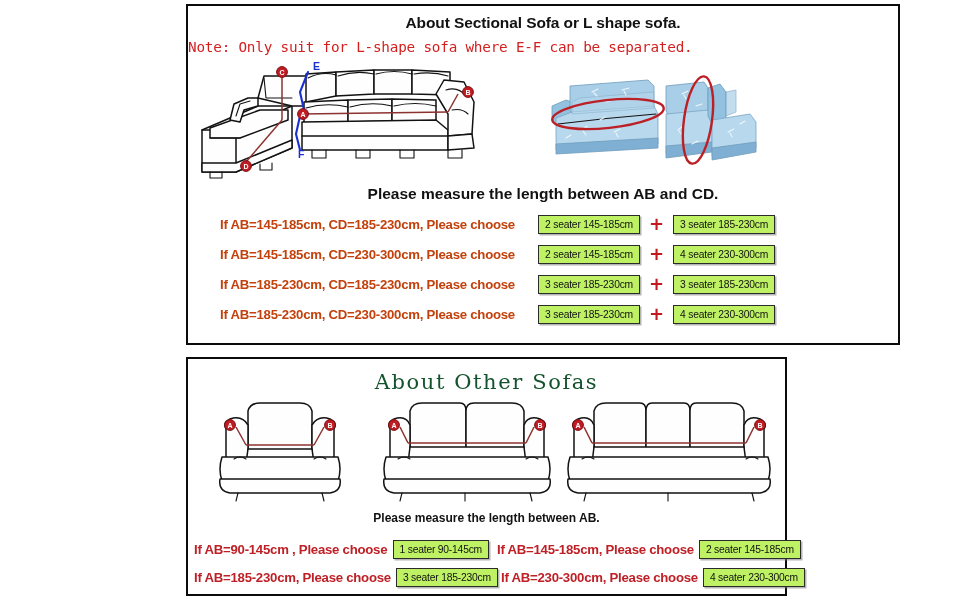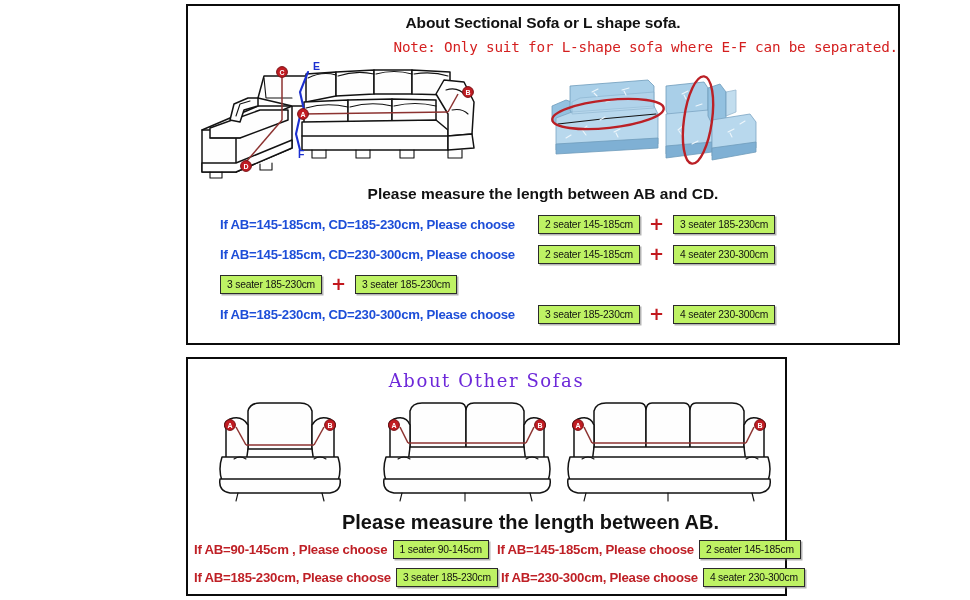--- a/index.html
+++ b/index.html
@@ -24,54 +24,53 @@
     font-weight: bold;
     color: #121212;
     font-family: "Liberation Sans", sans-serif;
   }
   #sectional-title {
     position:absolute; left:0; top:8px; width:100%;
     font-size: 15.5px; letter-spacing: -0.1px;
   }
   #sectional-note {
     position:absolute; left:0; top:33px; width:100%;
-    text-align:right;
+    text-align:left;
     font-family: "DejaVu Sans Mono", monospace;
     font-size: 14.3px;
     color: #d41f1f;
     letter-spacing: -0.2px;
     white-space: nowrap;
   }
   #measure-ab-cd {
     position:absolute; left:0; top:179px; width:100%;
     font-size: 15.5px;
   }
   #other-title {
     position:absolute; left:0; top:11px; width:100%;
     text-align:center;
     font-family: "DejaVu Serif", serif;
-    font-size: 18px; font-weight: normal; color:#6d28d9;
+    font-size: 21px; font-weight: normal; color:#14532d;
     letter-spacing: 1.6px;
   }
   #measure-ab {
     position:absolute; left:0; top:152px; width:100%;
-    font-size: 20px;
-    margin-left: 44px;
+    font-size: 12px;
   }
 
   
   #choice-rows { position:absolute; left:0; top:205px; width:100%; }
   .choice-row {
     display:flex; align-items:center;
     height: 26px;
     padding-left: 32px;
     margin-bottom: 4px;
   }
   .choice-cond {
-    color: #1d4ed8;
+    color: #c2410c;
     font-weight: bold;
     font-size: 13.2px;
     width: 318px;
     white-space: nowrap;
     letter-spacing: -0.25px;
   }
   .opt-box {
     display:inline-flex; align-items:center; justify-content:center;
     border: 1.4px solid #2b2b2b;
     background: #bef264;
@@ -277,20 +276,21 @@
         <span class="plus">+</span>
         <span class="opt-box opt-w2">3 seater 185-230cm</span>
       </div>
       <div class="choice-row">
         <span class="choice-cond">If AB=145-185cm, CD=230-300cm, Please choose</span>
         <span class="opt-box opt-w1">2 seater 145-185cm</span>
         <span class="plus">+</span>
         <span class="opt-box opt-w2">4 seater 230-300cm</span>
       </div>
       <div class="choice-row">
+        <span class="choice-cond">If AB=185-230cm, CD=185-230cm, Please choose</span>
         <span class="opt-box opt-w1">3 seater 185-230cm</span>
         <span class="plus">+</span>
         <span class="opt-box opt-w2">3 seater 185-230cm</span>
       </div>
       <div class="choice-row">
         <span class="choice-cond">If AB=185-230cm, CD=230-300cm, Please choose</span>
         <span class="opt-box opt-w1">3 seater 185-230cm</span>
         <span class="plus">+</span>
         <span class="opt-box opt-w2">4 seater 230-300cm</span>
       </div>

